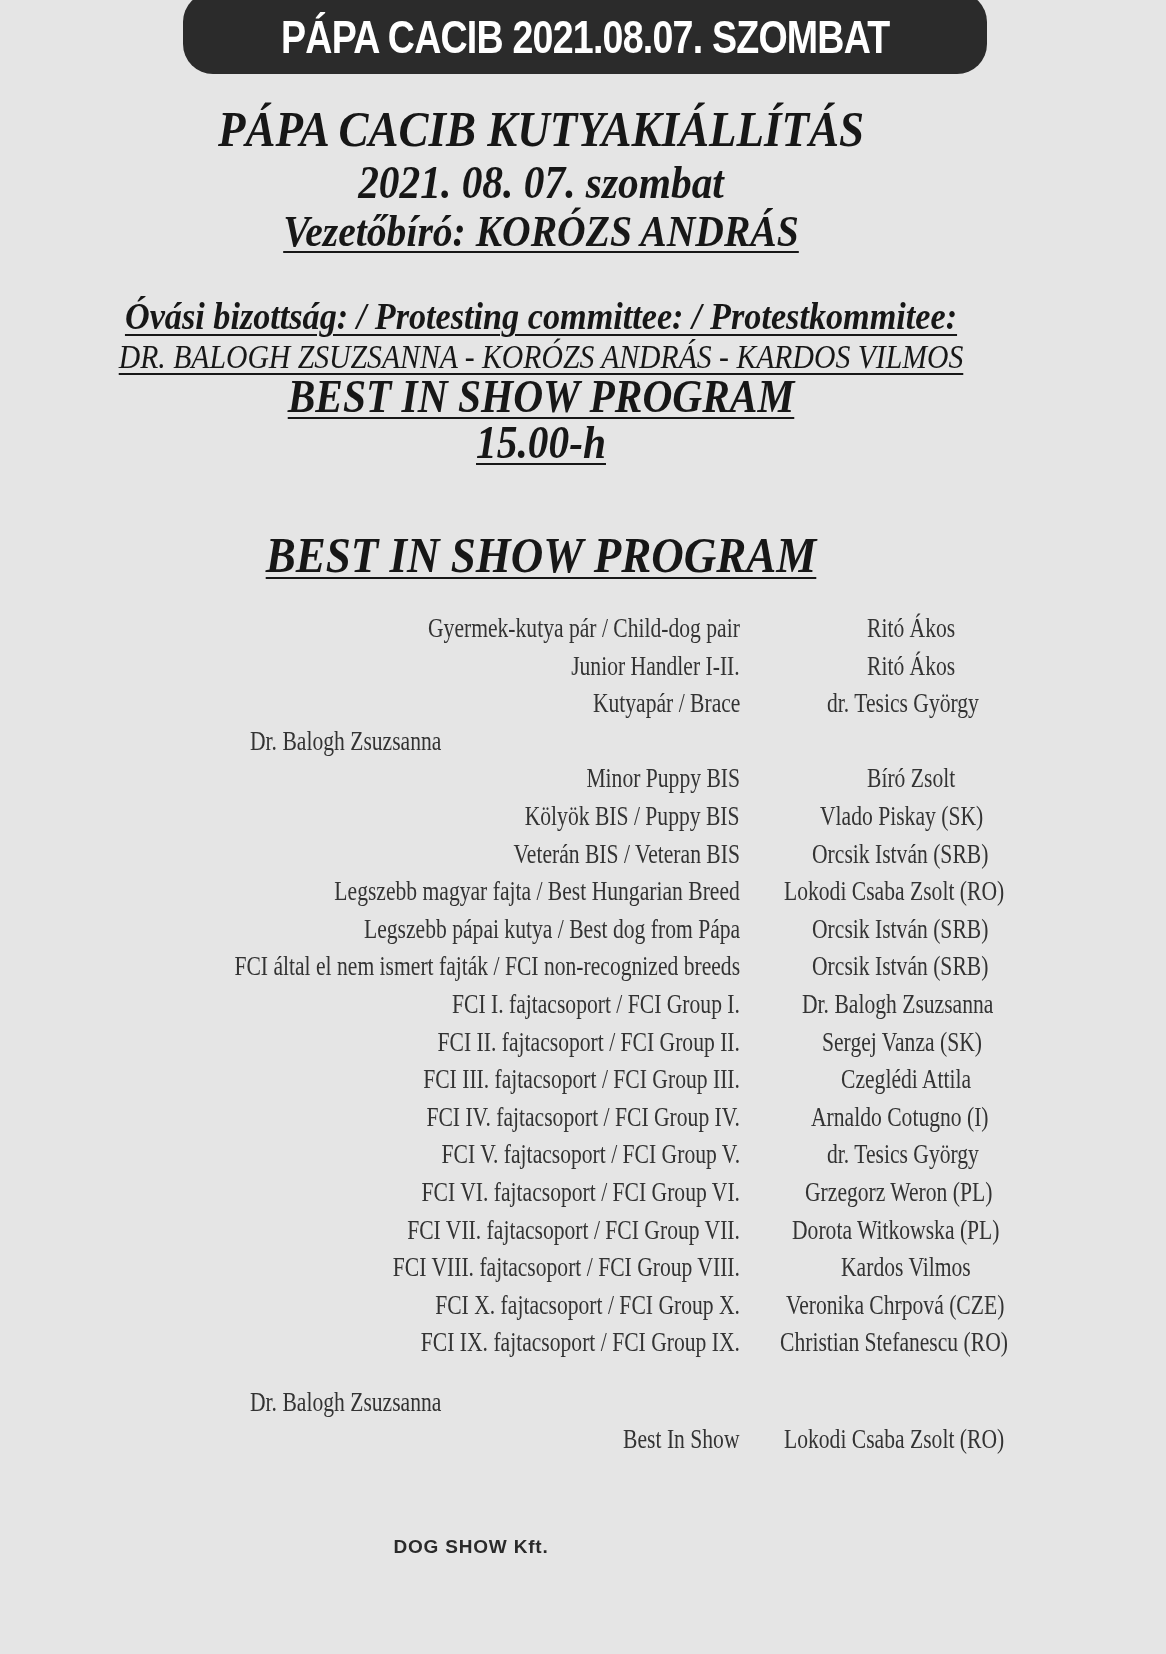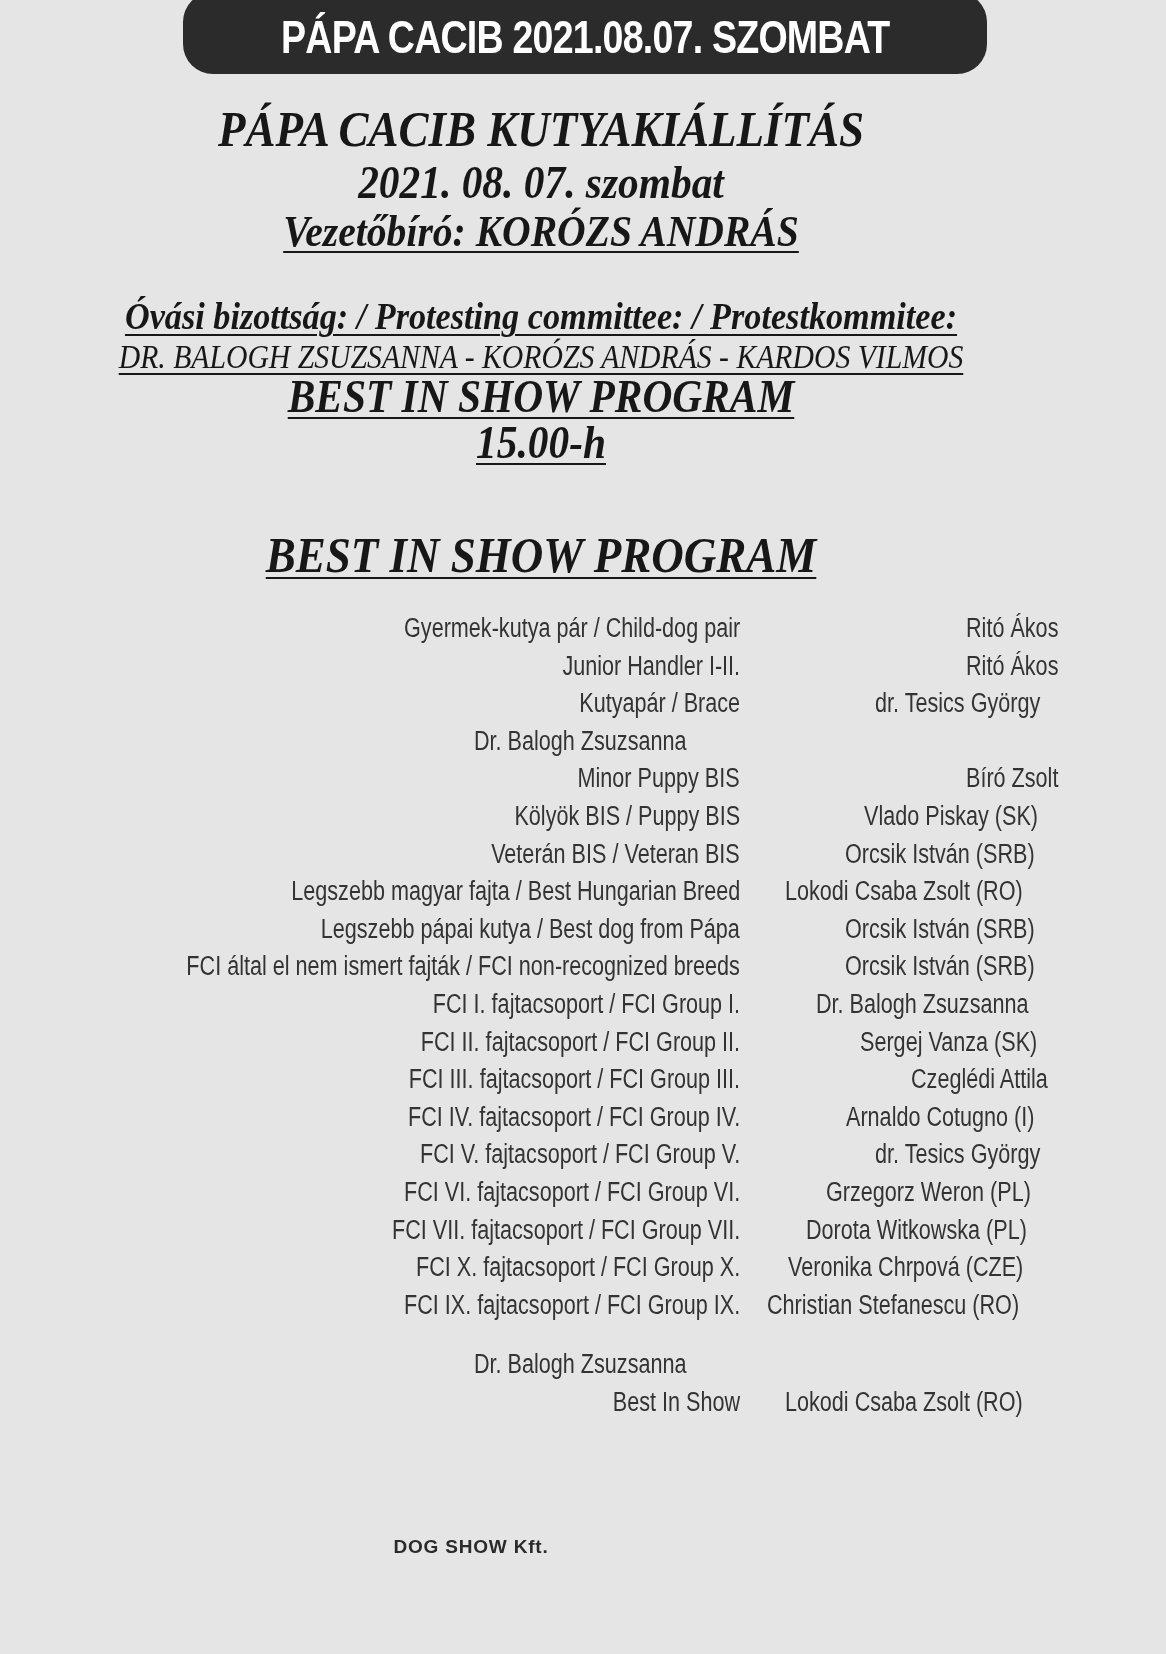--- a/index.html
+++ b/index.html
@@ -41,31 +41,31 @@
   .u{text-decoration:underline;text-decoration-thickness:2px;text-underline-offset:5px;}
   .t-main   {margin-top:30px;font-size:50px;line-height:50px;font-weight:bold;}
   .t-date   {margin-top:6px; font-size:46px;line-height:46px;font-weight:bold;}
   .t-chief  {margin-top:4px; font-size:44px;line-height:44px;font-weight:bold;}
   .t-committee{margin-top:42px;font-size:38px;line-height:40px;font-weight:bold;}
   .t-members{margin-top:4px; font-size:33px;line-height:34px;font-weight:normal;text-decoration-thickness:1.5px;}
   .t-program{margin-top:0;   font-size:46px;line-height:46px;font-weight:bold;}
   .t-time   {margin-top:0;   font-size:46px;line-height:46px;font-weight:bold;}
   .t-section{margin-top:64px;font-size:50px;line-height:50px;font-weight:bold;}
   
-  .list{margin-top:30px;text-align:left;color:#333333;}
+  .list{margin-top:30px;text-align:left;color:#333333;font-family:Liberation Serif, serif;}
   .row{
     display:grid;
     grid-template-columns:740px 1fr;
     column-gap:22px;
     line-height:37.6px;
     font-size:27px;
   }
   .cat{text-align:right;white-space:nowrap;}
   .cat span{display:inline-block;transform:scaleX(0.8);transform-origin:100% 50%;}
-  .judge{text-align:right;white-space:nowrap;}
+  .judge{text-align:center;white-space:nowrap;}
   .judge span{display:inline-block;transform:scaleX(0.8);transform-origin:0 50%;}
   .list-gap{height:22px;}
   
   .footer{
     position:absolute;top:1536px;left:0;width:942px;
     text-align:center;
     font-size:19px;font-weight:bold;letter-spacing:0.8px;
     color:#2a2a2a;
     white-space:nowrap;
   }
@@ -172,20 +172,24 @@
   <div class="row">
     <div class="cat"><span>FCI VI. fajtacsoport / FCI Group VI.</span></div>
     <div class="judge"><span>Grzegorz Weron (PL)</span></div>
   </div>
 
   <div class="row">
     <div class="cat"><span>FCI VII. fajtacsoport / FCI Group VII.</span></div>
     <div class="judge"><span>Dorota Witkowska (PL)</span></div>
   </div>
 
+  <div class="row">
+    <div class="cat"><span>FCI VIII. fajtacsoport / FCI Group VIII.</span></div>
+    <div class="judge"><span>Kardos Vilmos</span></div>
+  </div>
 
   <div class="row">
     <div class="cat"><span>FCI X. fajtacsoport / FCI Group X.</span></div>
     <div class="judge"><span>Veronika Chrpová (CZE)</span></div>
   </div>
 
   <div class="row">
     <div class="cat"><span>FCI IX. fajtacsoport / FCI Group IX.</span></div>
     <div class="judge"><span>Christian Stefanescu (RO)</span></div>
   </div>

